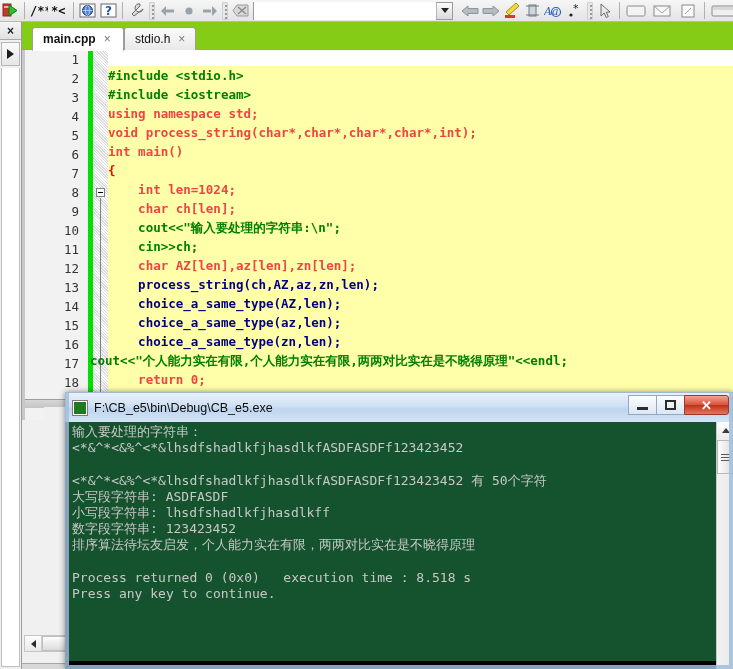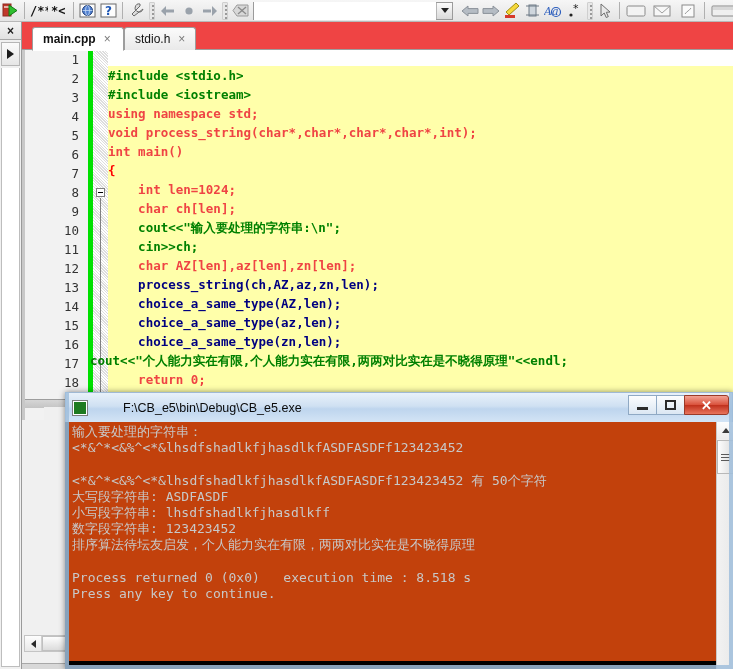--- a/index.html
+++ b/index.html
@@ -136,21 +136,21 @@
     left: 22px; top: 22px;
     width: 711px; height: 647px;
     background: #f0f0f0;
   }
 
   
   #tabbar {
     position: absolute;
     left: 0; top: 0;
     width: 711px; height: 28px;
-    background: #ef4444;
+    background: #84cc16;
     border-bottom: 1px solid #9d9d9d;
     box-sizing: border-box;
   }
   .tab {
     position: absolute;
     top: 5px;
     height: 23px;
     box-sizing: border-box;
     display: flex;
     align-items: center;
@@ -367,21 +367,20 @@
     position: absolute;
     left: 1px; top: 1px;
     width: 12px; height: 12px;
     background: #1f7a1f;
   }
   #console-title-text {
     font-family: "Liberation Sans", sans-serif;
     font-size: 12.5px;
     color: #0a0a0a;
     white-space: nowrap;
-    margin-left: 29px;
   }
   #win-buttons {
     position: absolute;
     right: 3px; top: 1px;
     display: flex;
     align-items: center;
     height: 22px;
   }
   .win-btn {
     width: 29px; height: 20px;
@@ -409,21 +408,21 @@
     width: 11px; height: 10px;
     border: 2px solid #2b2b2b;
     box-sizing: border-box;
   }
 
   #console-body {
     position: absolute;
     left: 4px; top: 30px;
     width: 660px;
     bottom: 8px;
-    background: #c2410c;
+    background: #14532d;
     overflow: hidden;
   }
   #console-text {
     position: absolute;
     left: 3px; top: 2px;
     right: 18px;
     font-family: "DejaVu Sans Mono", "Liberation Mono", monospace;
     font-size: 13px;
     line-height: 16.2px;
     color: #c8c8c8;

